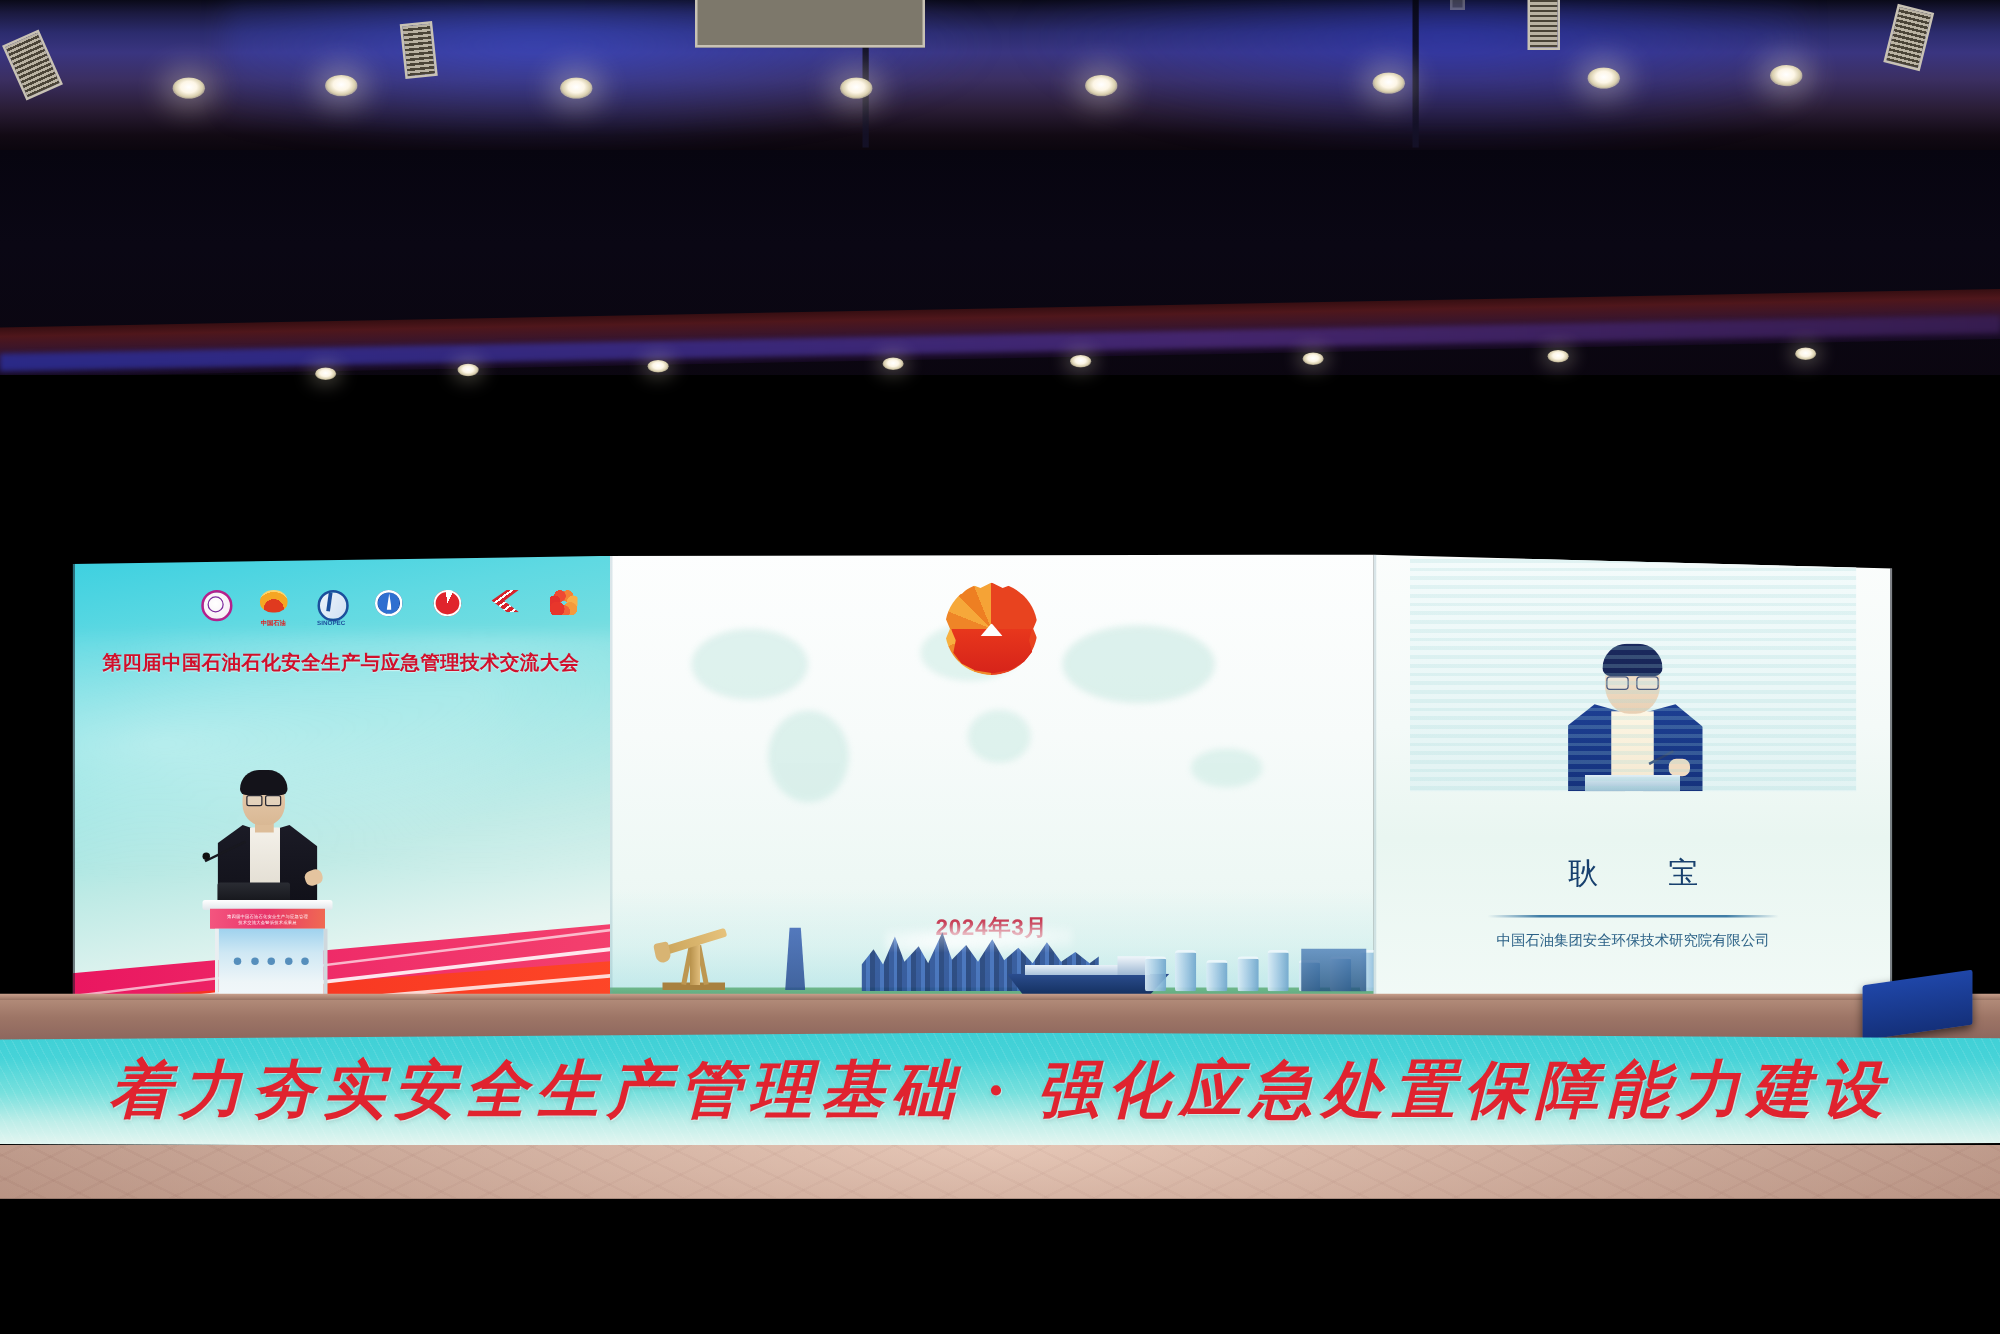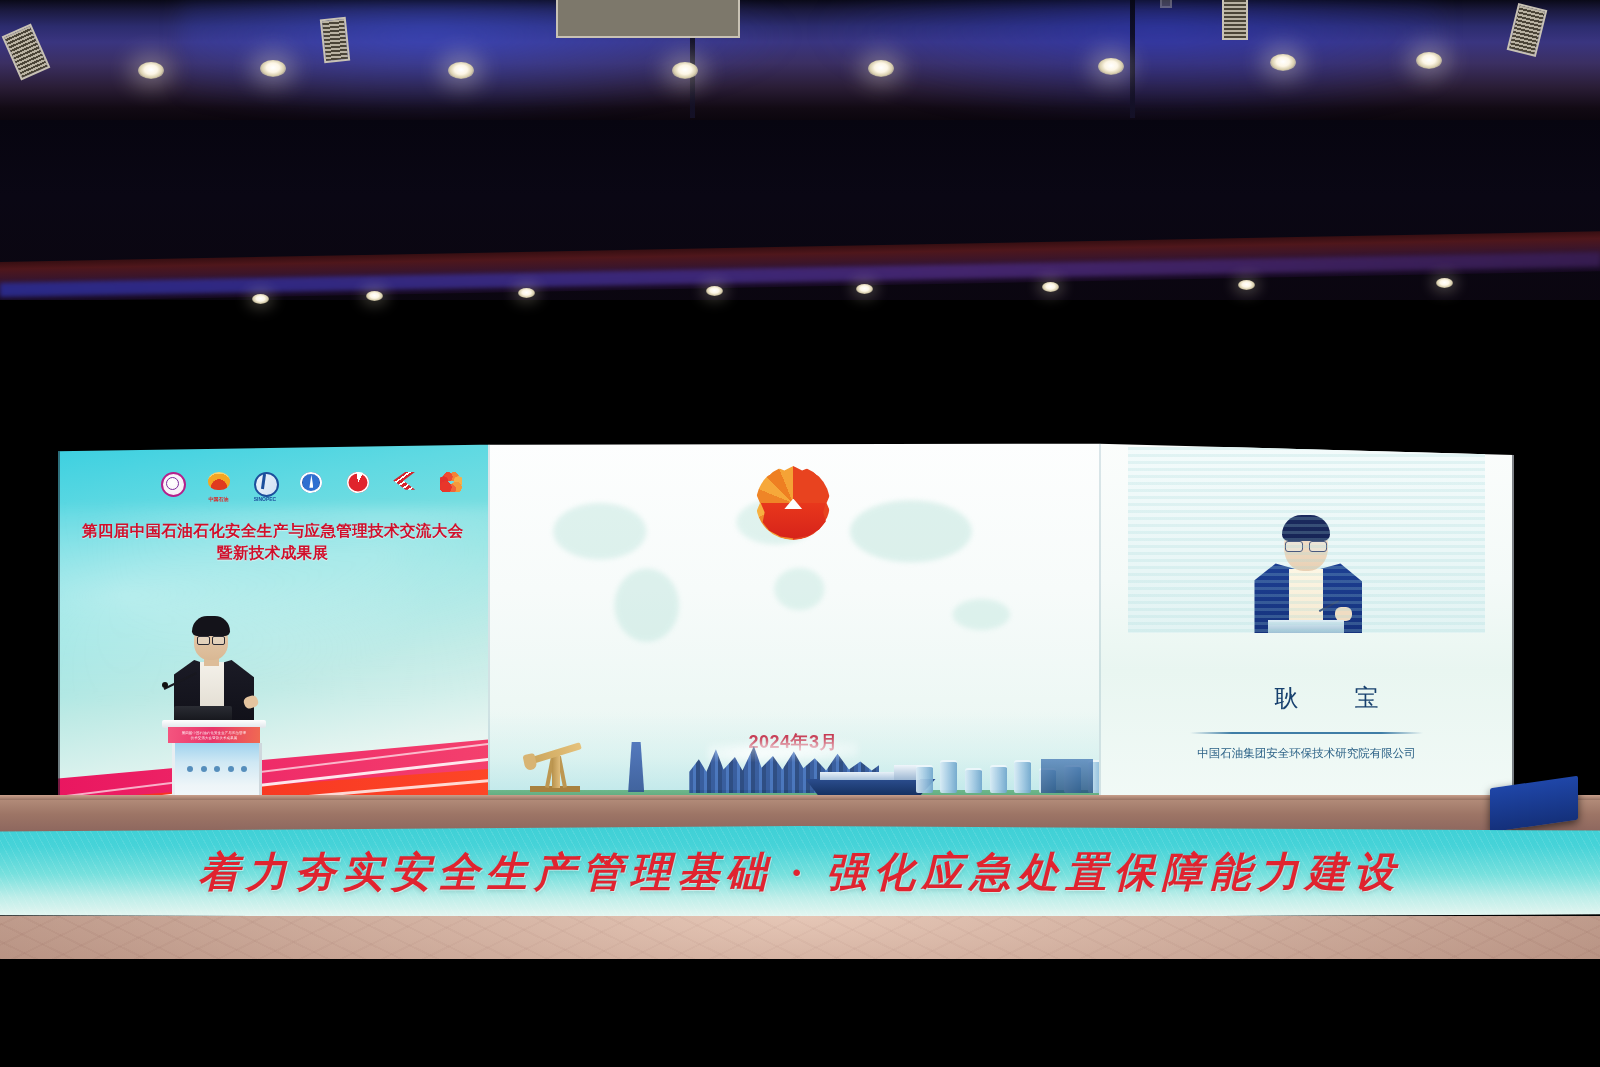--- a/index.html
+++ b/index.html
@@ -215,21 +215,21 @@
   .vf-podium{position:absolute;left:50%;bottom:0;transform:translateX(-50%);
     width:76px;height:13px;background:linear-gradient(180deg,#dfeef5,#9fc0d4);}
   .vf-mic{position:absolute;right:26px;bottom:26px;width:22px;height:2px;
     background:#2a3f70;transform:rotate(-28deg);}
   .vf-hand{position:absolute;right:14px;bottom:12px;width:17px;height:14px;
     border-radius:6px;background:#f0dcc2;}
 
   .keynote-label{position:absolute;left:0;top:57.5%;width:100%;text-align:center;
     color:#1b4a7a;font-weight:bold;font-size:12.5px;letter-spacing:2px;}
   .speaker-name{position:absolute;left:0;top:65%;width:100%;text-align:center;
-    color:#17406e;font-size:24px;letter-spacing:16px;text-indent:16px;padding-left:20px;}
+    color:#17406e;font-size:24px;letter-spacing:16px;text-indent:16px;}
   .name-rule{position:absolute;left:22%;top:78.5%;width:56%;height:1.6px;
     background:linear-gradient(90deg,rgba(60,120,160,0),#3f7da6 18%,#3f7da6 82%,rgba(60,120,160,0));}
   .speaker-org{position:absolute;left:2%;top:82%;width:96%;text-align:center;
     color:#2b6186;font-size:11.5px;line-height:1.55;}
   .speaker-org .r2{display:block;}
 
   .screen-bezel{position:absolute;inset:0;pointer-events:none;
     box-shadow:inset 0 0 0 2px rgba(25,30,40,.55);}
   .divider{position:absolute;top:0;height:100%;width:2px;background:rgba(120,160,175,.25);}
 
@@ -280,21 +280,21 @@
   .stage-deck-edge{position:absolute;left:0;top:795px;width:1600px;height:6px;
     background:linear-gradient(180deg,#c9a08c,#8e6a5c);}
   #banner{position:absolute;left:0;top:826px;width:1600px;height:92px;
     background:linear-gradient(180deg,#3fd0d6 0%,#46d3d8 22%,#76e0dd 52%,#bfeee9 78%,#e8f7f2 100%);
     overflow:hidden;
     clip-path:polygon(0 6%,50% 0,100% 5%,100% 96%,50% 100%,0 97%);
     box-shadow:0 2px 10px rgba(0,0,0,.45);}
   .banner-mesh{position:absolute;inset:0;opacity:.18;
     background:repeating-linear-gradient(62deg,rgba(255,255,255,.5) 0 1px,rgba(255,255,255,0) 1px 6px);}
   .banner-text{position:absolute;left:0;top:50%;transform:translateY(-50%);
-    width:100%;text-align:center;color:#e0232f;font-size:41px;font-weight:bold;
+    width:100%;text-align:center;color:#e0232f;font-size:50px;font-weight:bold;
     letter-spacing:7px;font-family:"Liberation Serif","DejaVu Serif",serif;
     font-style:italic;text-shadow:1px 1px 0 rgba(255,255,255,.45),0 2px 4px rgba(0,0,0,.12);
     white-space:nowrap;}
   .floor{position:absolute;left:0;top:916px;width:1600px;height:151px;
     background:
       repeating-linear-gradient(26deg,rgba(150,100,90,.10) 0 2px,rgba(255,255,255,0) 2px 16px),
       repeating-linear-gradient(-26deg,rgba(150,100,90,.09) 0 2px,rgba(255,255,255,0) 2px 18px),
       linear-gradient(180deg,#d8b3a2 0%,#cfa795 40%,#c69c8a 70%,#bb9080 100%);}
   .floor-shade{position:absolute;left:0;top:916px;width:1600px;height:151px;
     background:radial-gradient(ellipse at 50% 0%,rgba(255,235,220,.35),rgba(90,55,45,.28) 88%);}
@@ -375,21 +375,20 @@
         <div class="logo">
             <div class="lg-chev"></div>
           </div>
         <div class="logo">
             <div class="lg-flower"></div>
           </div>
       </div>
 
       <div class="conf-title">
         <span>第四届中国石油石化安全生产与应急管理技术交流大会</span>
-        <span class="l2">暨新技术成果展</span>
       </div>
 
       <div class="swoosh-wrap">
         <div class="sw sw1"></div>
         <div class="sw sw2"></div>
         <div class="sw sw3"></div>
         <div class="sw sw4"></div>
         <div class="sw sw5"></div>
       </div>
     </div>

